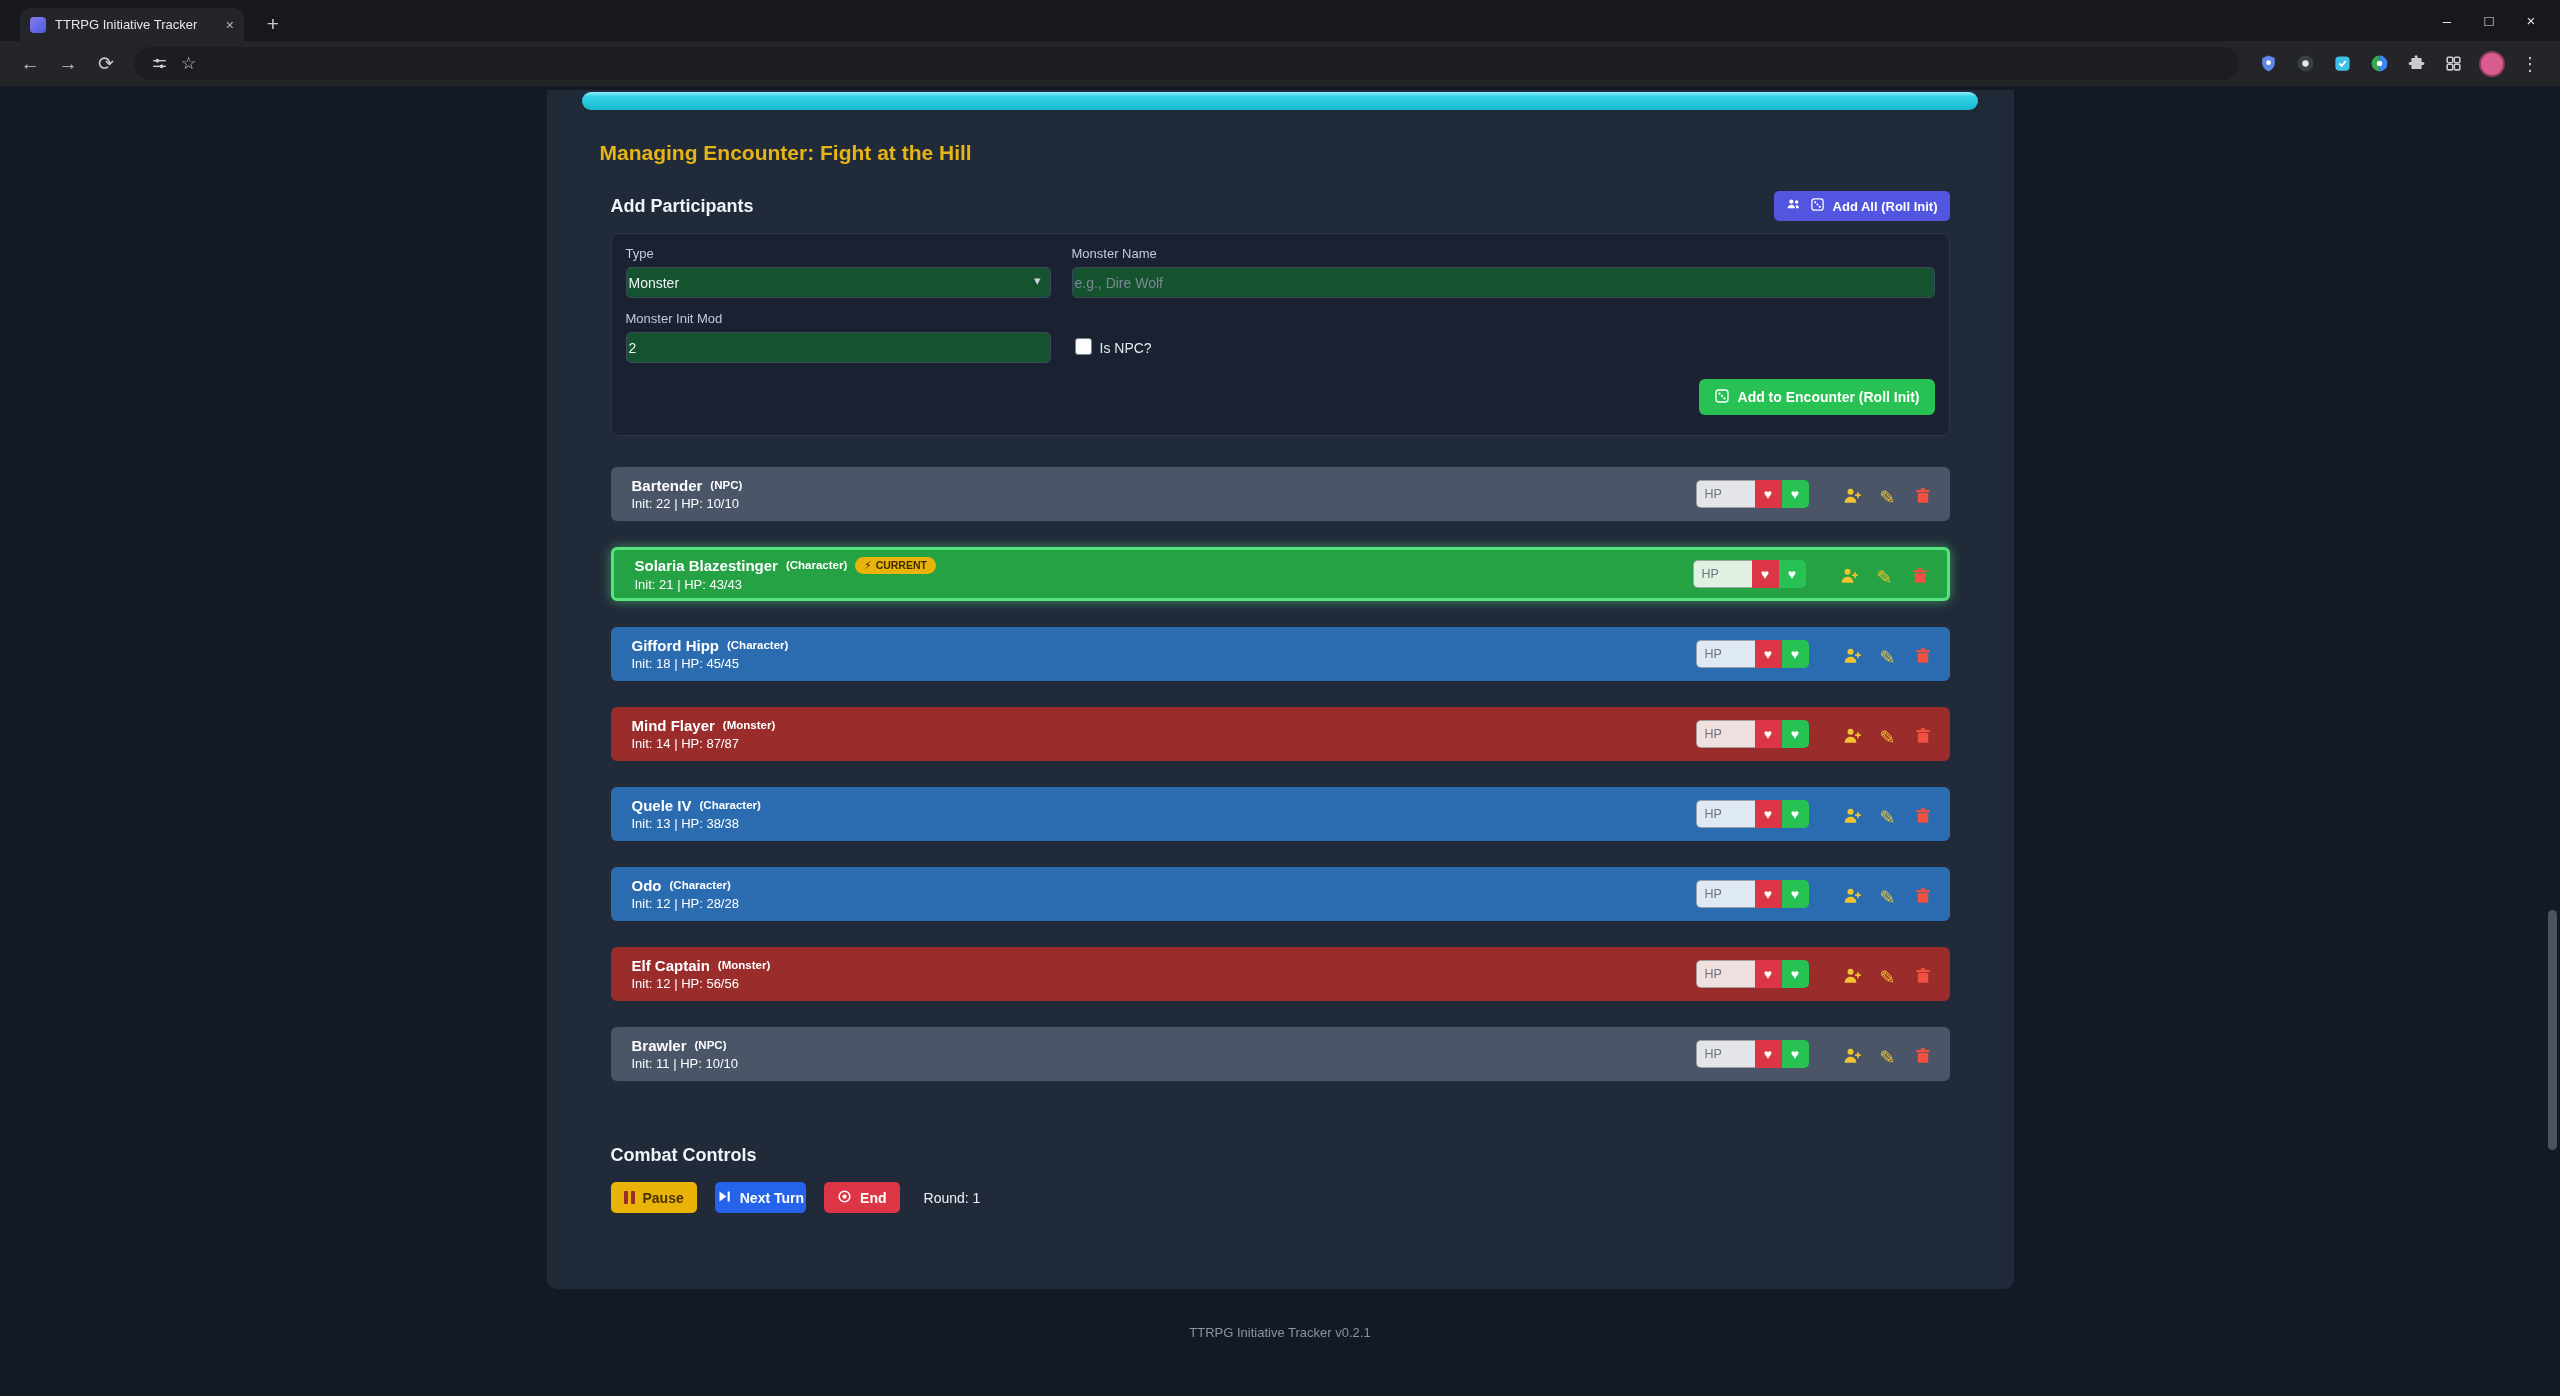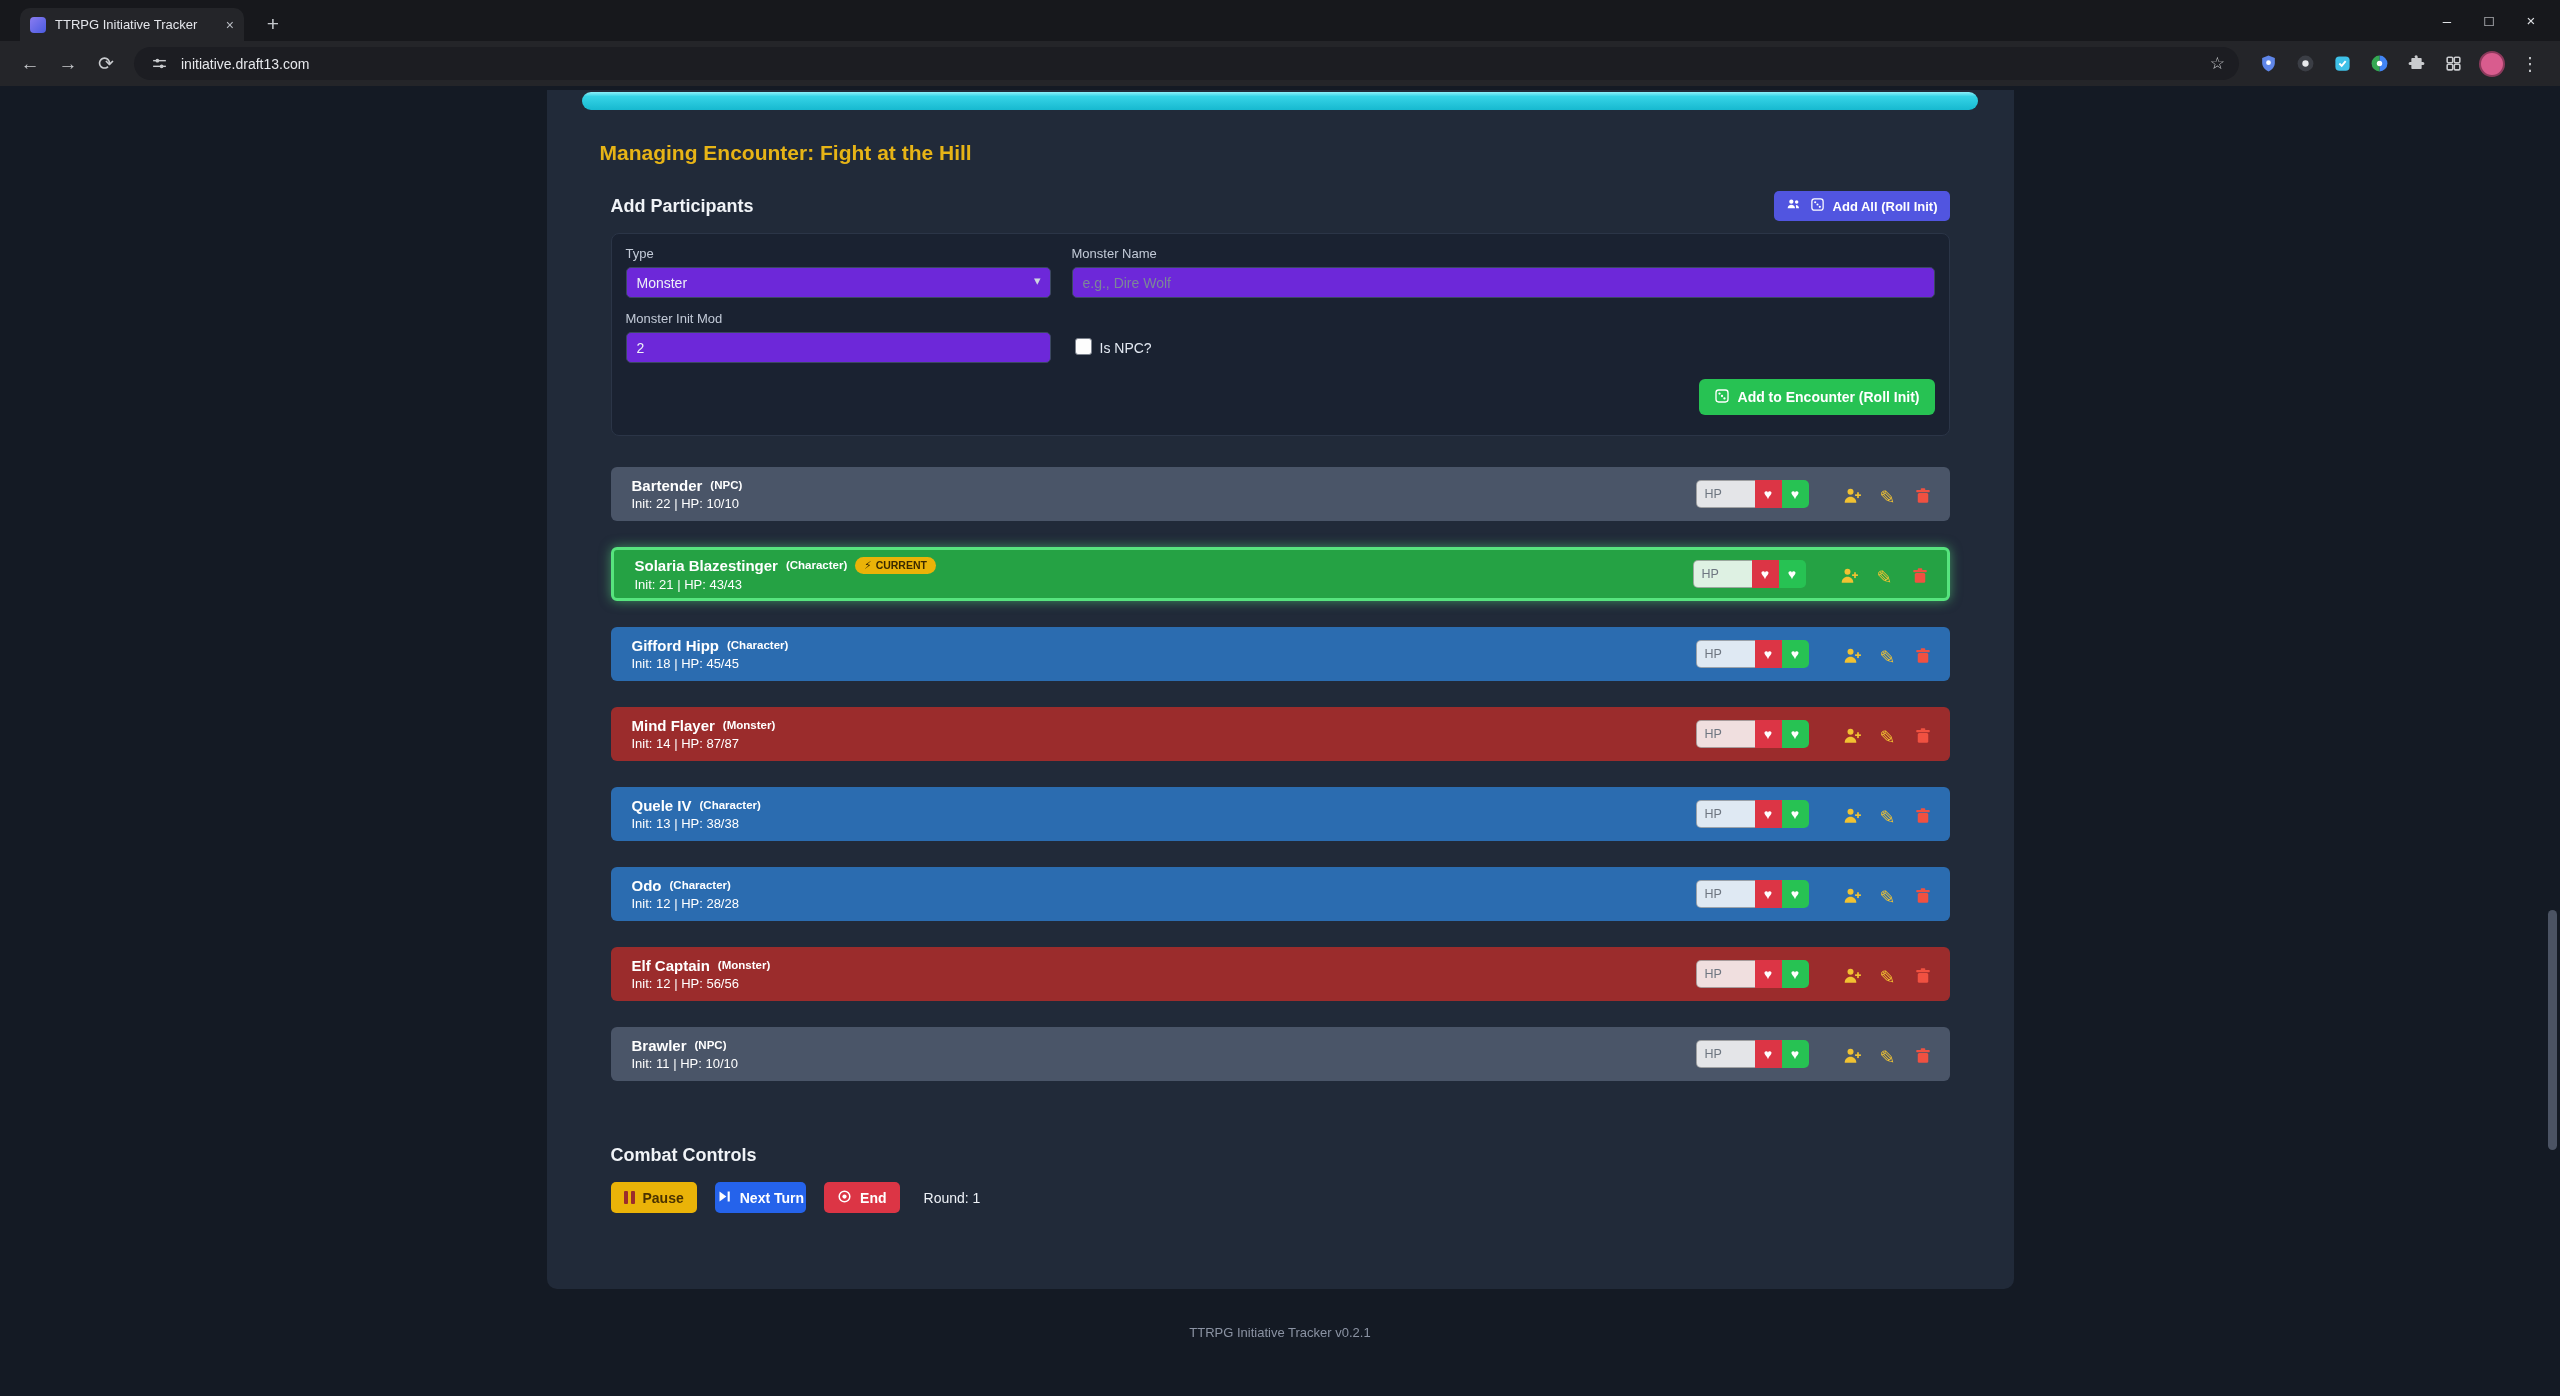--- a/index.html
+++ b/index.html
@@ -59,22 +59,22 @@
   .btn-addall { background:var(--btn-purple,#5155e0); color:#fff; height:30px; padding:0 12px; font-size:13px; }
 
   .form-panel { margin:12px 64px 0; height:203px; background:#1a2231; border:1px solid #2b3547; border-radius:8px; padding:12px 14px; }
   .form-row { display:flex; gap:21px; }
   .form-row + .form-row { margin-top:13px; }
   .fcol-type, .fcol-init { width:425px; flex:none; }
   .fcol-name { flex:1; }
   .fcol-maxhp { width:417px; flex:none; }
   .flabel { display:block; font-size:13px; color:#c3cbd8; margin-bottom:6px; }
   .field {
-    width:100%; height:31px; background:#6d28d9; border:1px solid #3b4860; border-radius:5px;
-    color:#eef2f7; font-size:14px; padding:0 10px; font-family:inherit; outline:none;
+    width:100%; height:31px; background:#14532d; border:1px solid #3b4860; border-radius:5px;
+    color:#eef2f7; font-size:14px; padding:0 2px; font-family:inherit; outline:none;
   }
   .field::placeholder { color:#7c8798; }
   .select-wrap { position:relative; }
   select.field { appearance:none; -webkit-appearance:none; }
   .select-caret { position:absolute; right:10px; top:27px; color:#cfd6e0; font-size:13px; pointer-events:none; }
   .npc-check { display:flex; align-items:flex-end; padding-bottom:7px; gap:8px; margin-left:3px; }
   .npc-check input[type="checkbox"] {
     appearance:none; -webkit-appearance:none; width:17px; height:17px; background:#fdfdfd;
     border:1px solid #7b828d; border-radius:3px; margin:0 0 1px 0; cursor:pointer;
   }
@@ -151,21 +151,20 @@
       <span class="ext">
         <svg width="17" height="17" viewBox="0 0 24 24">
             <g stroke="#c9cbce" stroke-width="2" fill="none">
               <line x1="3" y1="8" x2="21" y2="8"></line>
               <line x1="3" y1="16" x2="21" y2="16"></line>
               <circle cx="9" cy="8" r="2.6" fill="#c9cbce" stroke="none"></circle>
               <circle cx="15" cy="16" r="2.6" fill="#c9cbce" stroke="none"></circle>
             </g>
           </svg>
       </span>
-      <span class="url-text">initiative.draft13.com</span>
       <span class="omni-star">☆</span>
     </div>
     <div class="ext-icons">
       <span class="ext">
         <svg width="19" height="19" viewBox="0 0 24 24">
             <path d="M12 2l8 3v6c0 5-3.4 9.2-8 11-4.6-1.8-8-6-8-11V5z" fill="#5f86e8"></path>
             <circle cx="12" cy="11" r="3" fill="#fff"></circle>
           </svg>
       </span>
       <span class="ext">

